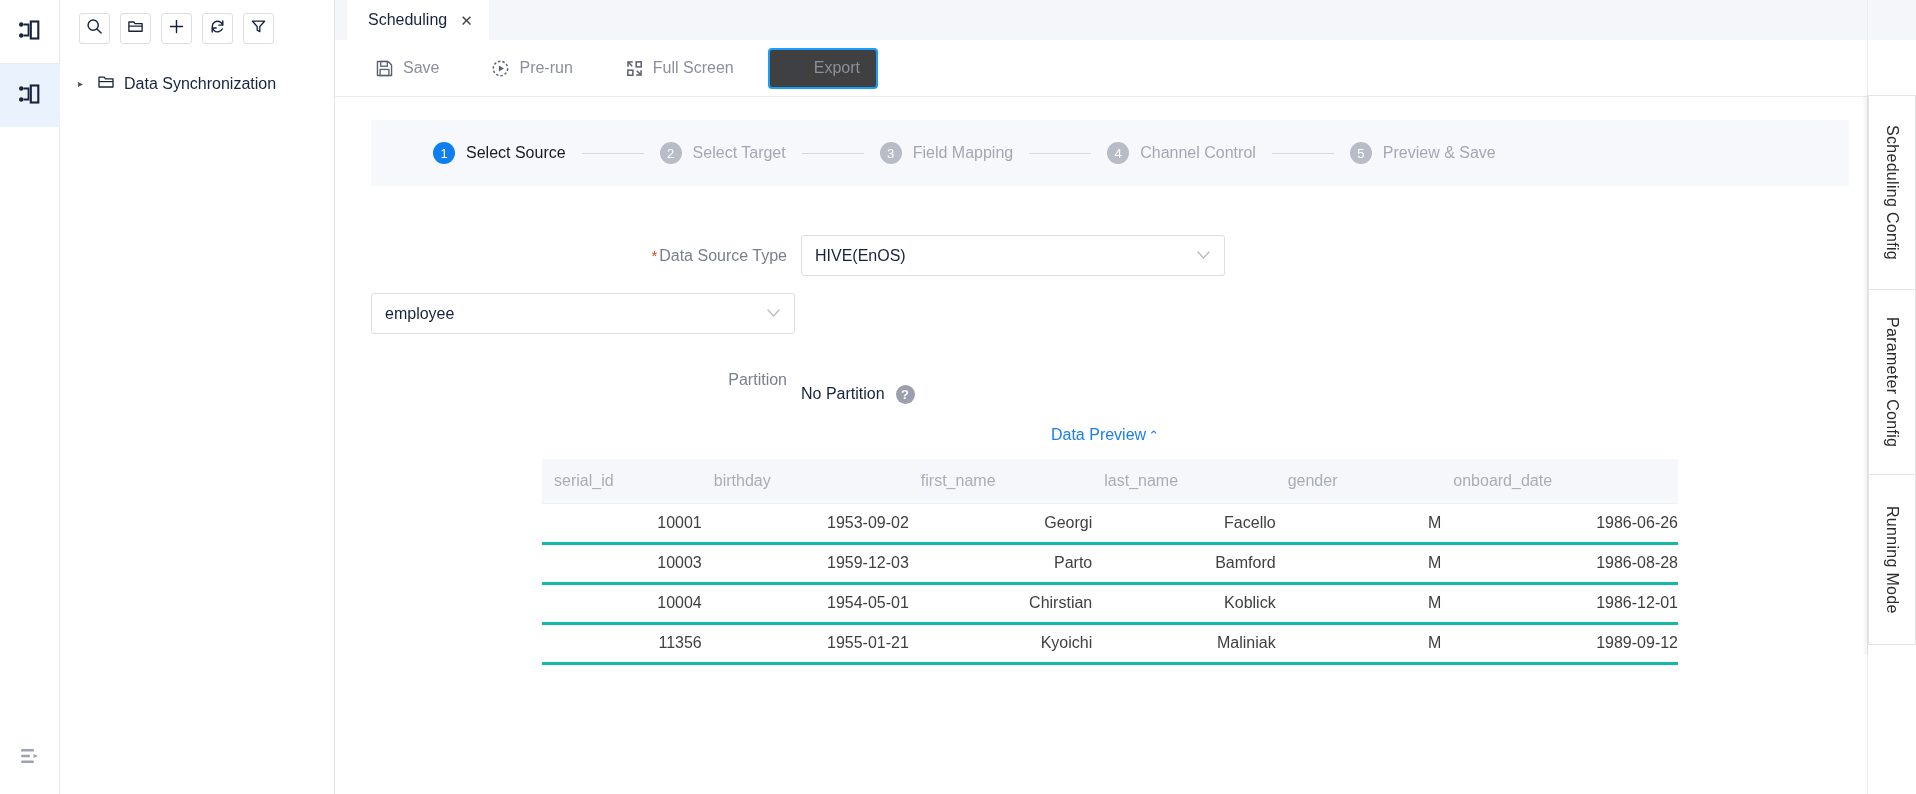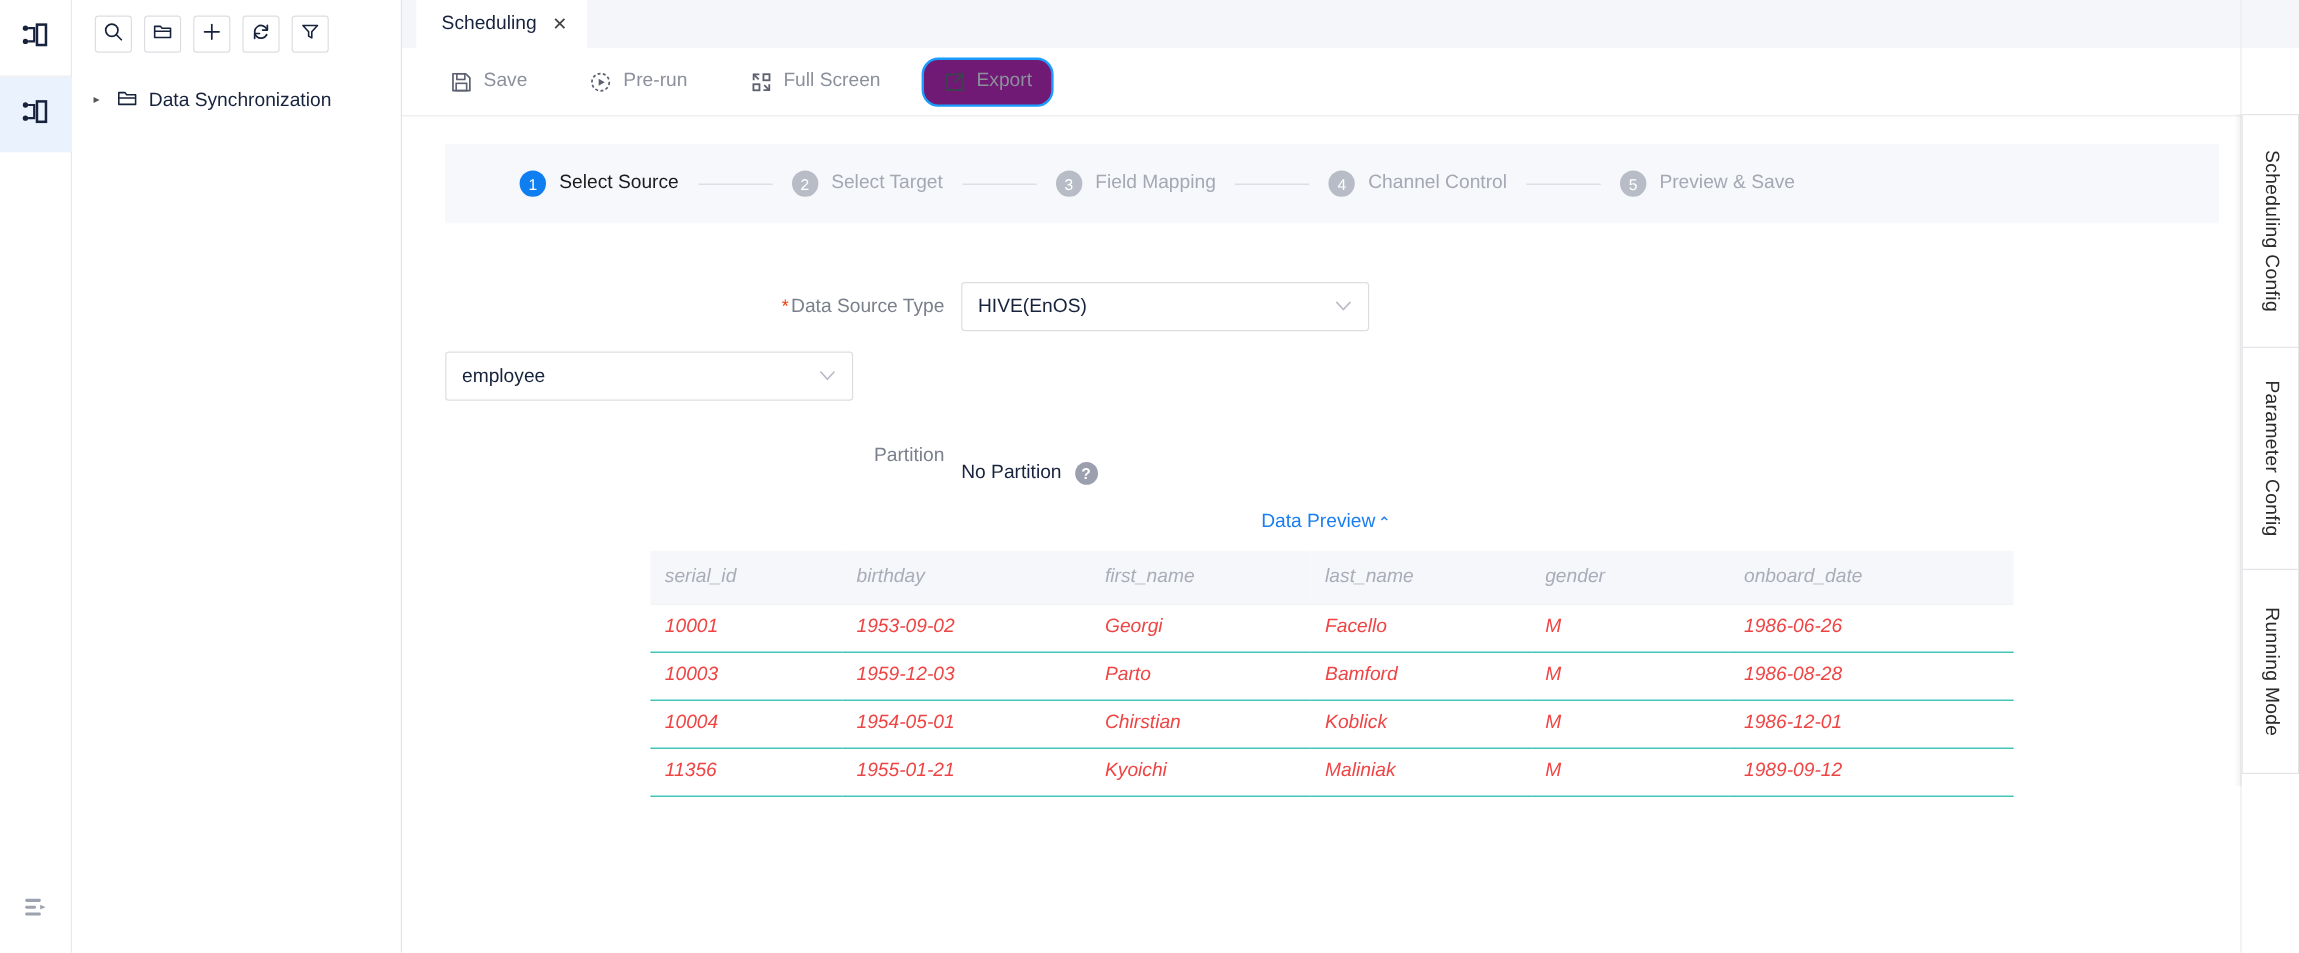--- a/index.html
+++ b/index.html
@@ -142,22 +142,21 @@
     padding: 0 16px;
     border-radius: 4px;
     border: 2px solid transparent;
     font-size: 16px;
     color: #8c8f9c;
     cursor: pointer;
     white-space: nowrap;
   }
   .act.highlight {
     border-color: #1a9dff;
-    background: #701a75;
-    border-radius: 14px;
+    background: #404040;
   }
   .act .ic { display: flex; align-items: center; }
 
   
   .content {
     flex: 1 1 auto;
     overflow: hidden;
     position: relative;
     padding: 0 0 0 0;
   }
@@ -203,21 +202,21 @@
   }
   .flabel {
     width: 430px;
     text-align: right;
     padding-right: 14px;
     font-size: 16px;
     color: #7a7f8c;
     white-space: nowrap;
   }
   .req { color: #ed4014; margin-right: 2px; font-size: 15px; }
-  .fcontrol { width: 340px; }
+  .fcontrol { width: 424px; }
   .select {
     height: 41px;
     border: 1px solid #dcdee2;
     border-radius: 3px;
     background: #fff;
     display: flex;
     align-items: center;
     justify-content: space-between;
     padding: 0 14px 0 13px;
     font-size: 16px;
@@ -259,41 +258,41 @@
     display: flex;
     align-items: center;
     gap: 2px;
   }
   .caret-up { font-size: 13px; }
 
   
   .tbl-wrap {
     margin: 0 auto;
     width: 1136px;
-    font-style: italic;
   }
   table.preview {
     width: 100%;
     border-collapse: collapse;
     font-size: 16px;
   }
   table.preview thead th {
     background: #f6f7fb;
     color: #a9adb8;
     font-weight: normal;
     text-align: left;
     height: 44px;
     padding-left: 12px;
   }
   table.preview tbody td {
     height: 40px;
     padding-left: 12px;
-    color: #ef4444;
-    border-bottom: 1px solid #14b8a6;
+    color: #404040;
+    border-bottom: 3px solid #14b8a6;
     white-space: nowrap;
+    text-align: right;
   }
   table.preview tbody tr:first-child td { border-top: 1px solid #eef0f3; }
   col.c1 { width: 135px; }
   col.c2 { width: 175px; }
   col.c3 { width: 155px; }
   col.c4 { width: 155px; }
   col.c5 { width: 140px; }
   col.c6 { width: 200px; }
 
   

